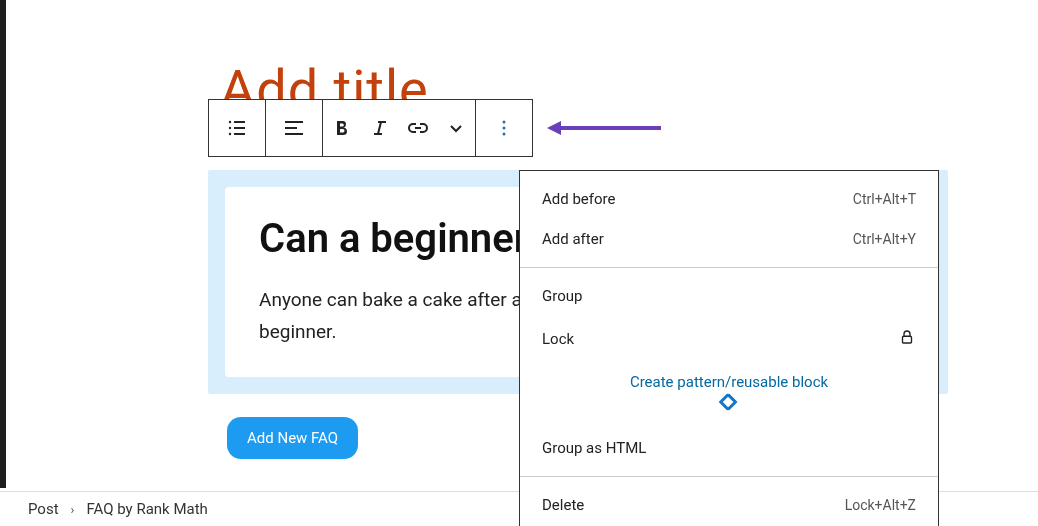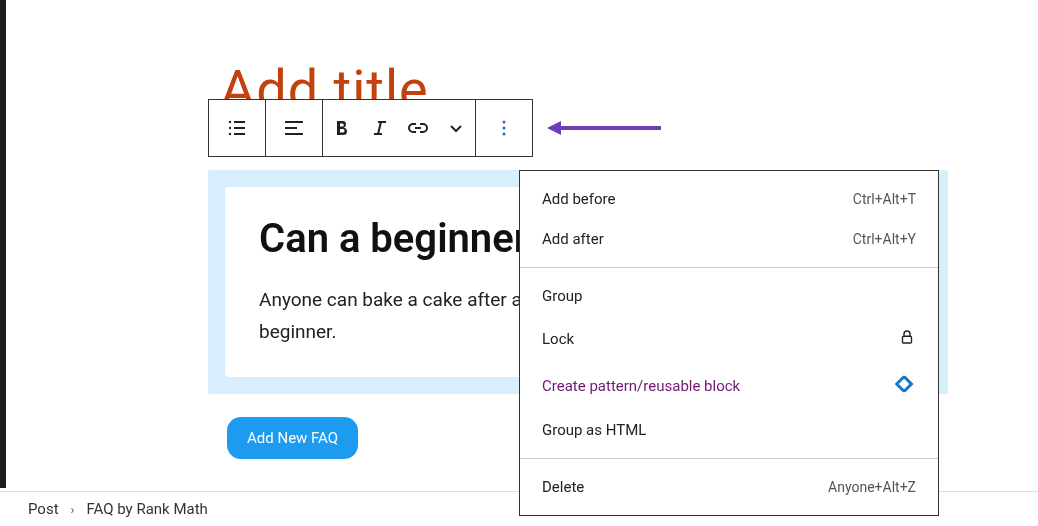--- a/index.html
+++ b/index.html
@@ -20,21 +20,21 @@
   .icon-cell.green svg path, .icon-cell.green svg circle { stroke: #3fa24a; }
   .icon-cell.red svg path, .icon-cell.red svg rect { stroke: #cd4c45; fill: none; }
   .upload-btn { position: absolute; right: 16px; top: 144px; background: #1c9bf0; color: #fff; font-size: 15px; padding: 10px 14px; border-radius: 3px; cursor: pointer; }
   .add-faq { position: absolute; left: 18px; top: 246px; background: #1c9bf0; color: #fff; font-size: 15px; padding: 12px 20px; border-radius: 14px; cursor: pointer; }
   .info-badge { position: absolute; right: 18px; top: 248px; width: 28px; height: 28px; border-radius: 50%; background: #427f3a; color: #fff; display: flex; align-items: center; justify-content: center; font-weight: 700; font-family: Georgia, serif; font-style: italic; }
   .dropdown { position: absolute; left: 519px; top: 170px; width: 420px; background: #fff; border: 1px solid #333; z-index: 20; }
   .dropdown .section { padding: 8px 0; border-bottom: 1px solid #ccc; }
   .dropdown .section:last-child { border-bottom: none; }
   .dropdown .item { display: flex; align-items: center; justify-content: space-between; padding: 11px 22px; font-size: 15px; color: #222; cursor: pointer; }
   .dropdown .item .shortcut { color: #555; font-size: 14px; }
-  .dropdown .item.accent { color: #701a75; }
+  .dropdown .item.accent { color: #0369a1; flex-direction: column; }
   .dropdown .item.accent svg path { stroke: #1072c9; }
   .scroll-track { position: absolute; left: 862px; top: 170px; width: 14px; height: 332px; background: #f1f1f1; border: 1px solid #ddd; }
   .scroll-thumb { position: absolute; left: 1px; top: 1px; width: 10px; height: 295px; background: #c3c3c3; border-radius: 2px; }
   .scroll-arrow { position: absolute; left: 2px; bottom: 3px; width: 0; height: 0; border-left: 5px solid transparent; border-right: 5px solid transparent; border-top: 6px solid #666; }
   .breadcrumb { position: absolute; left: 0; right: 0; bottom: 0; height: 35px; border-top: 1px solid #ddd; display: flex; align-items: center; padding-left: 28px; font-size: 15px; color: #333; }
   .breadcrumb .sep { margin: 0 12px; font-size: 13px; color: #555; }
   .arrow-annot { position: absolute; display: flex; align-items: center; pointer-events: none; }
   .arrow-line { height: 4px; background: #6b3fb8; }
   .arrow-head { width: 0; height: 0; border-top: 7px solid transparent; border-bottom: 7px solid transparent; }
   .arrow-head.left { border-right: 14px solid #6b3fb8; }
@@ -175,21 +175,21 @@
         </svg>
       </span>
     </div>
     <div class="item">
       <span>Group as HTML</span>
     </div>
   </div>
   <div class="section">
     <div class="item">
       <span>Delete</span>
-      <span class="shortcut">Anyone+Alt+Z</span>
+      <span class="shortcut">Lock+Alt+Z</span>
     </div>
   </div>
 </div>
 
 <div class="scroll-track">
   <div class="scroll-thumb"></div>
   <div class="scroll-arrow"></div>
 </div>
 
 <div class="breadcrumb">

